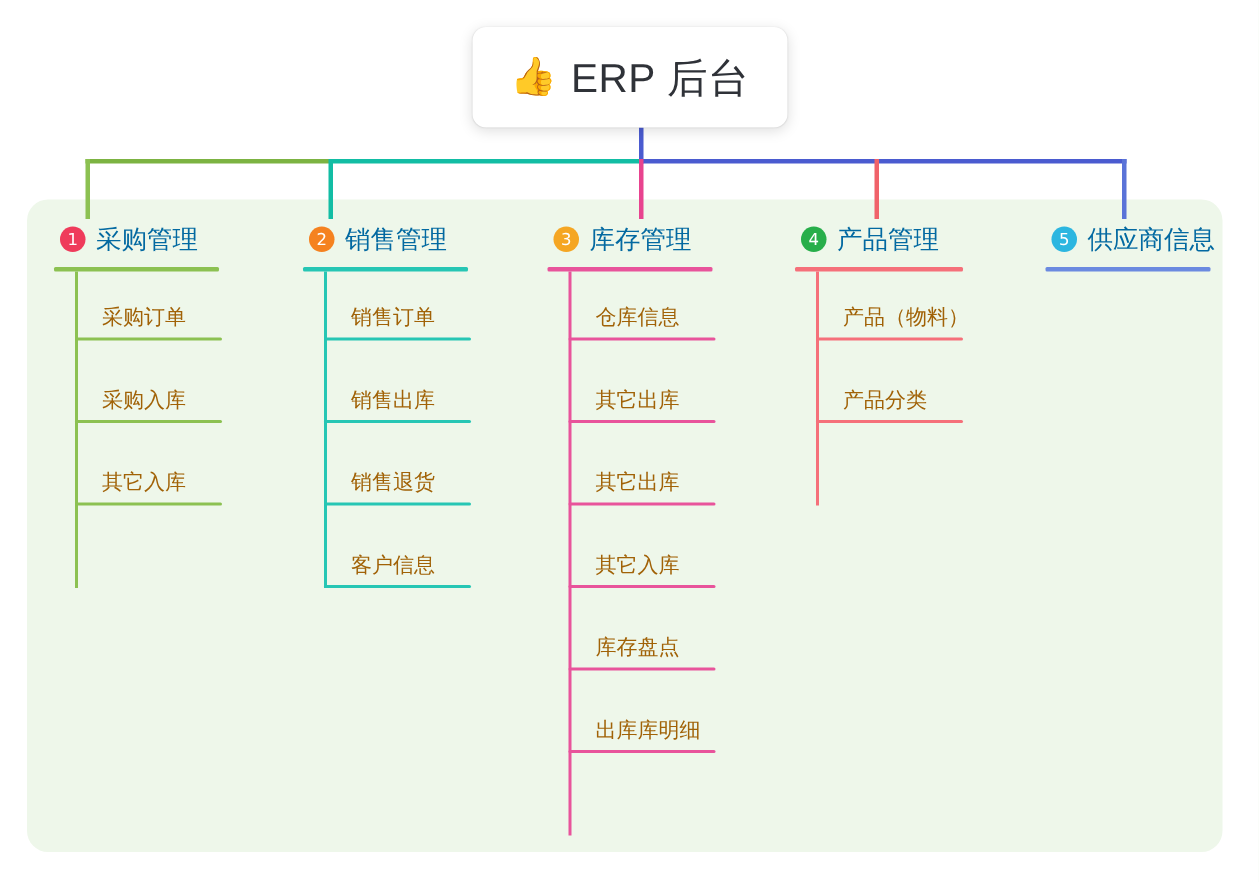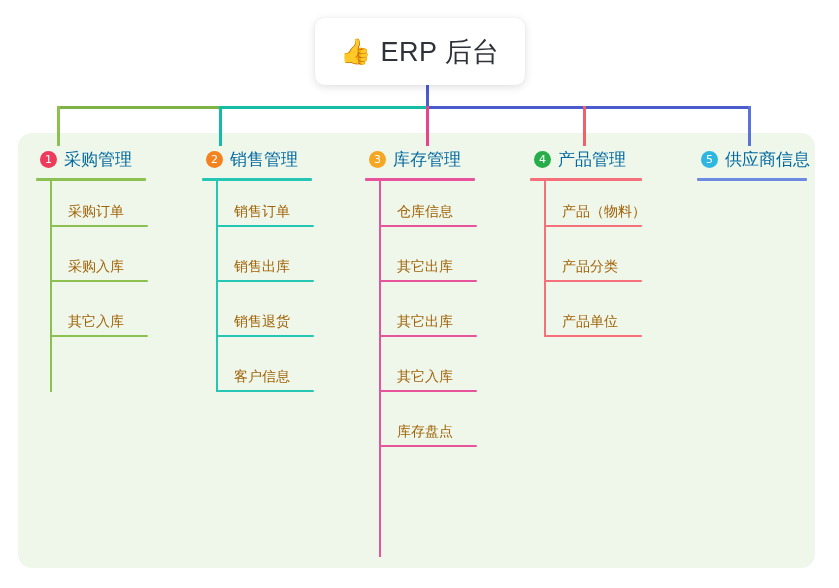--- a/index.html
+++ b/index.html
@@ -228,42 +228,42 @@
           <div class="item-rule" style="background: rgb(232, 84, 155);"></div>
         </div>
         <div class="item">
           <span class="item-label">其它入库</span>
           <div class="item-rule" style="background: rgb(232, 84, 155);"></div>
         </div>
         <div class="item">
           <span class="item-label">库存盘点</span>
           <div class="item-rule" style="background: rgb(232, 84, 155);"></div>
         </div>
+        <div class="item">
+          <span class="item-label">出库库明细</span>
+          <div class="item-rule" style="background: rgb(232, 84, 155);"></div>
+        </div>
       </div>
     </div>
     <div class="column" style="left: 530px;">
       <div class="col-header">
         <span class="badge" style="background: rgb(39, 174, 74);">4</span>
         <span class="col-title">产品管理</span>
       </div>
       <div class="col-underline" style="background: rgb(245, 112, 122); width: 112px;"></div>
       <div class="items">
         <div class="spine" style="background: rgb(245, 112, 122); height: 156px;"></div>
         <div class="item">
           <span class="item-label">产品（物料）</span>
           <div class="item-rule" style="background: rgb(245, 112, 122);"></div>
         </div>
         <div class="item">
           <span class="item-label">产品分类</span>
           <div class="item-rule" style="background: rgb(245, 112, 122);"></div>
         </div>
-        <div class="item">
-          <span class="item-label">产品单位</span>
-          <div class="item-rule" style="background: rgb(245, 112, 122);"></div>
-        </div>
       </div>
     </div>
     <div class="column" style="left: 697px;">
       <div class="col-header">
         <span class="badge" style="background: rgb(44, 182, 224);">5</span>
         <span class="col-title">供应商信息</span>
       </div>
       <div class="col-underline" style="background: rgb(107, 138, 224); width: 110px;"></div>
     </div>
   </div>

